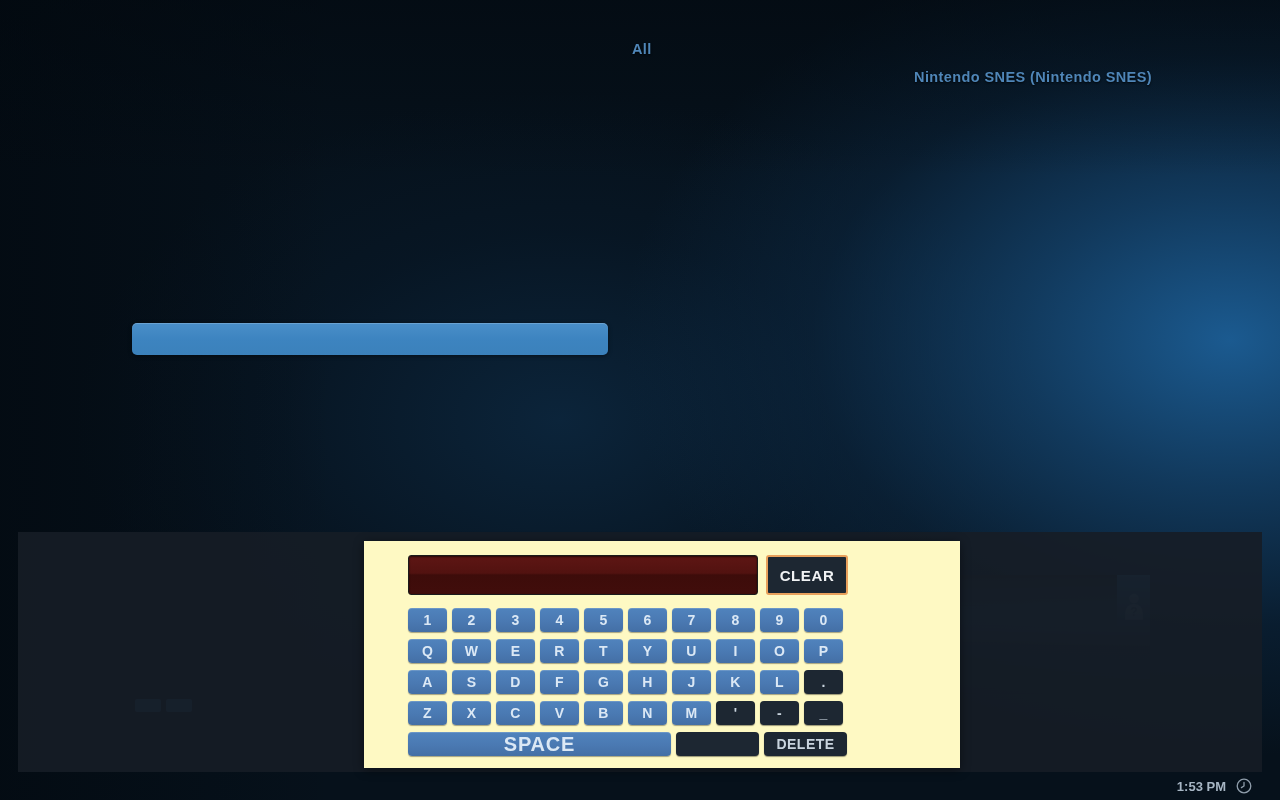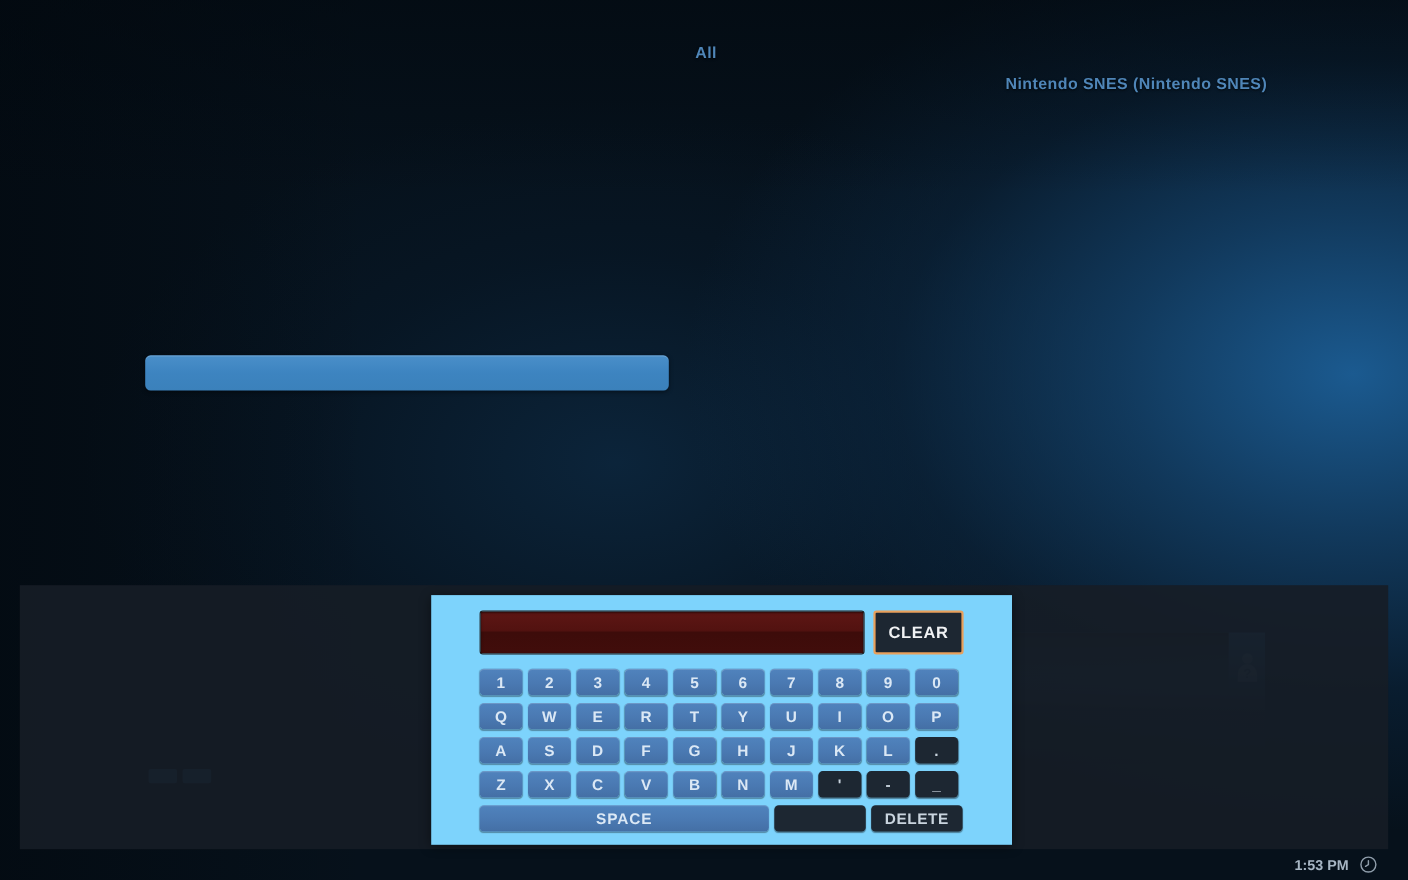--- a/index.html
+++ b/index.html
@@ -173,25 +173,25 @@
     left: 18px;
     top: 532px;
     width: 1244px;
     height: 240px;
     background: rgba(22,29,38,0.90);
   }
 
   
   .keyboard {
     position: absolute;
-    left: 392px;
+    left: 364px;
     top: 541px;
-    width: 528px;
+    width: 596px;
     height: 227px;
-    background: #7dd3fc;
+    background: #fef9c3;
     box-shadow: 0 2px 10px rgba(0,0,0,0.45);
     padding: 14px 0 0 0;
   }
 
   .kb-toprow {
     display: flex;
     gap: 8px;
     margin: 0 0 0 44px;
     width: 440px;
   }
@@ -250,21 +250,21 @@
                 inset 0 1px 0 rgba(255,255,255,0.16);
     letter-spacing: 0.3px;
   }
   .key.dark {
     background: #1d2732;
     color: #c9d4de;
     box-shadow: 0 1px 1px rgba(0,0,0,0.4);
   }
   .key.space {
     width: 263px;
-    font-size: 14px;
+    font-size: 20px;
     letter-spacing: 0.8px;
   }
   .key.blank {
     width: 83px;
   }
   .key.delete {
     width: 83px;
     font-size: 14px;
     letter-spacing: 0.5px;
   }

